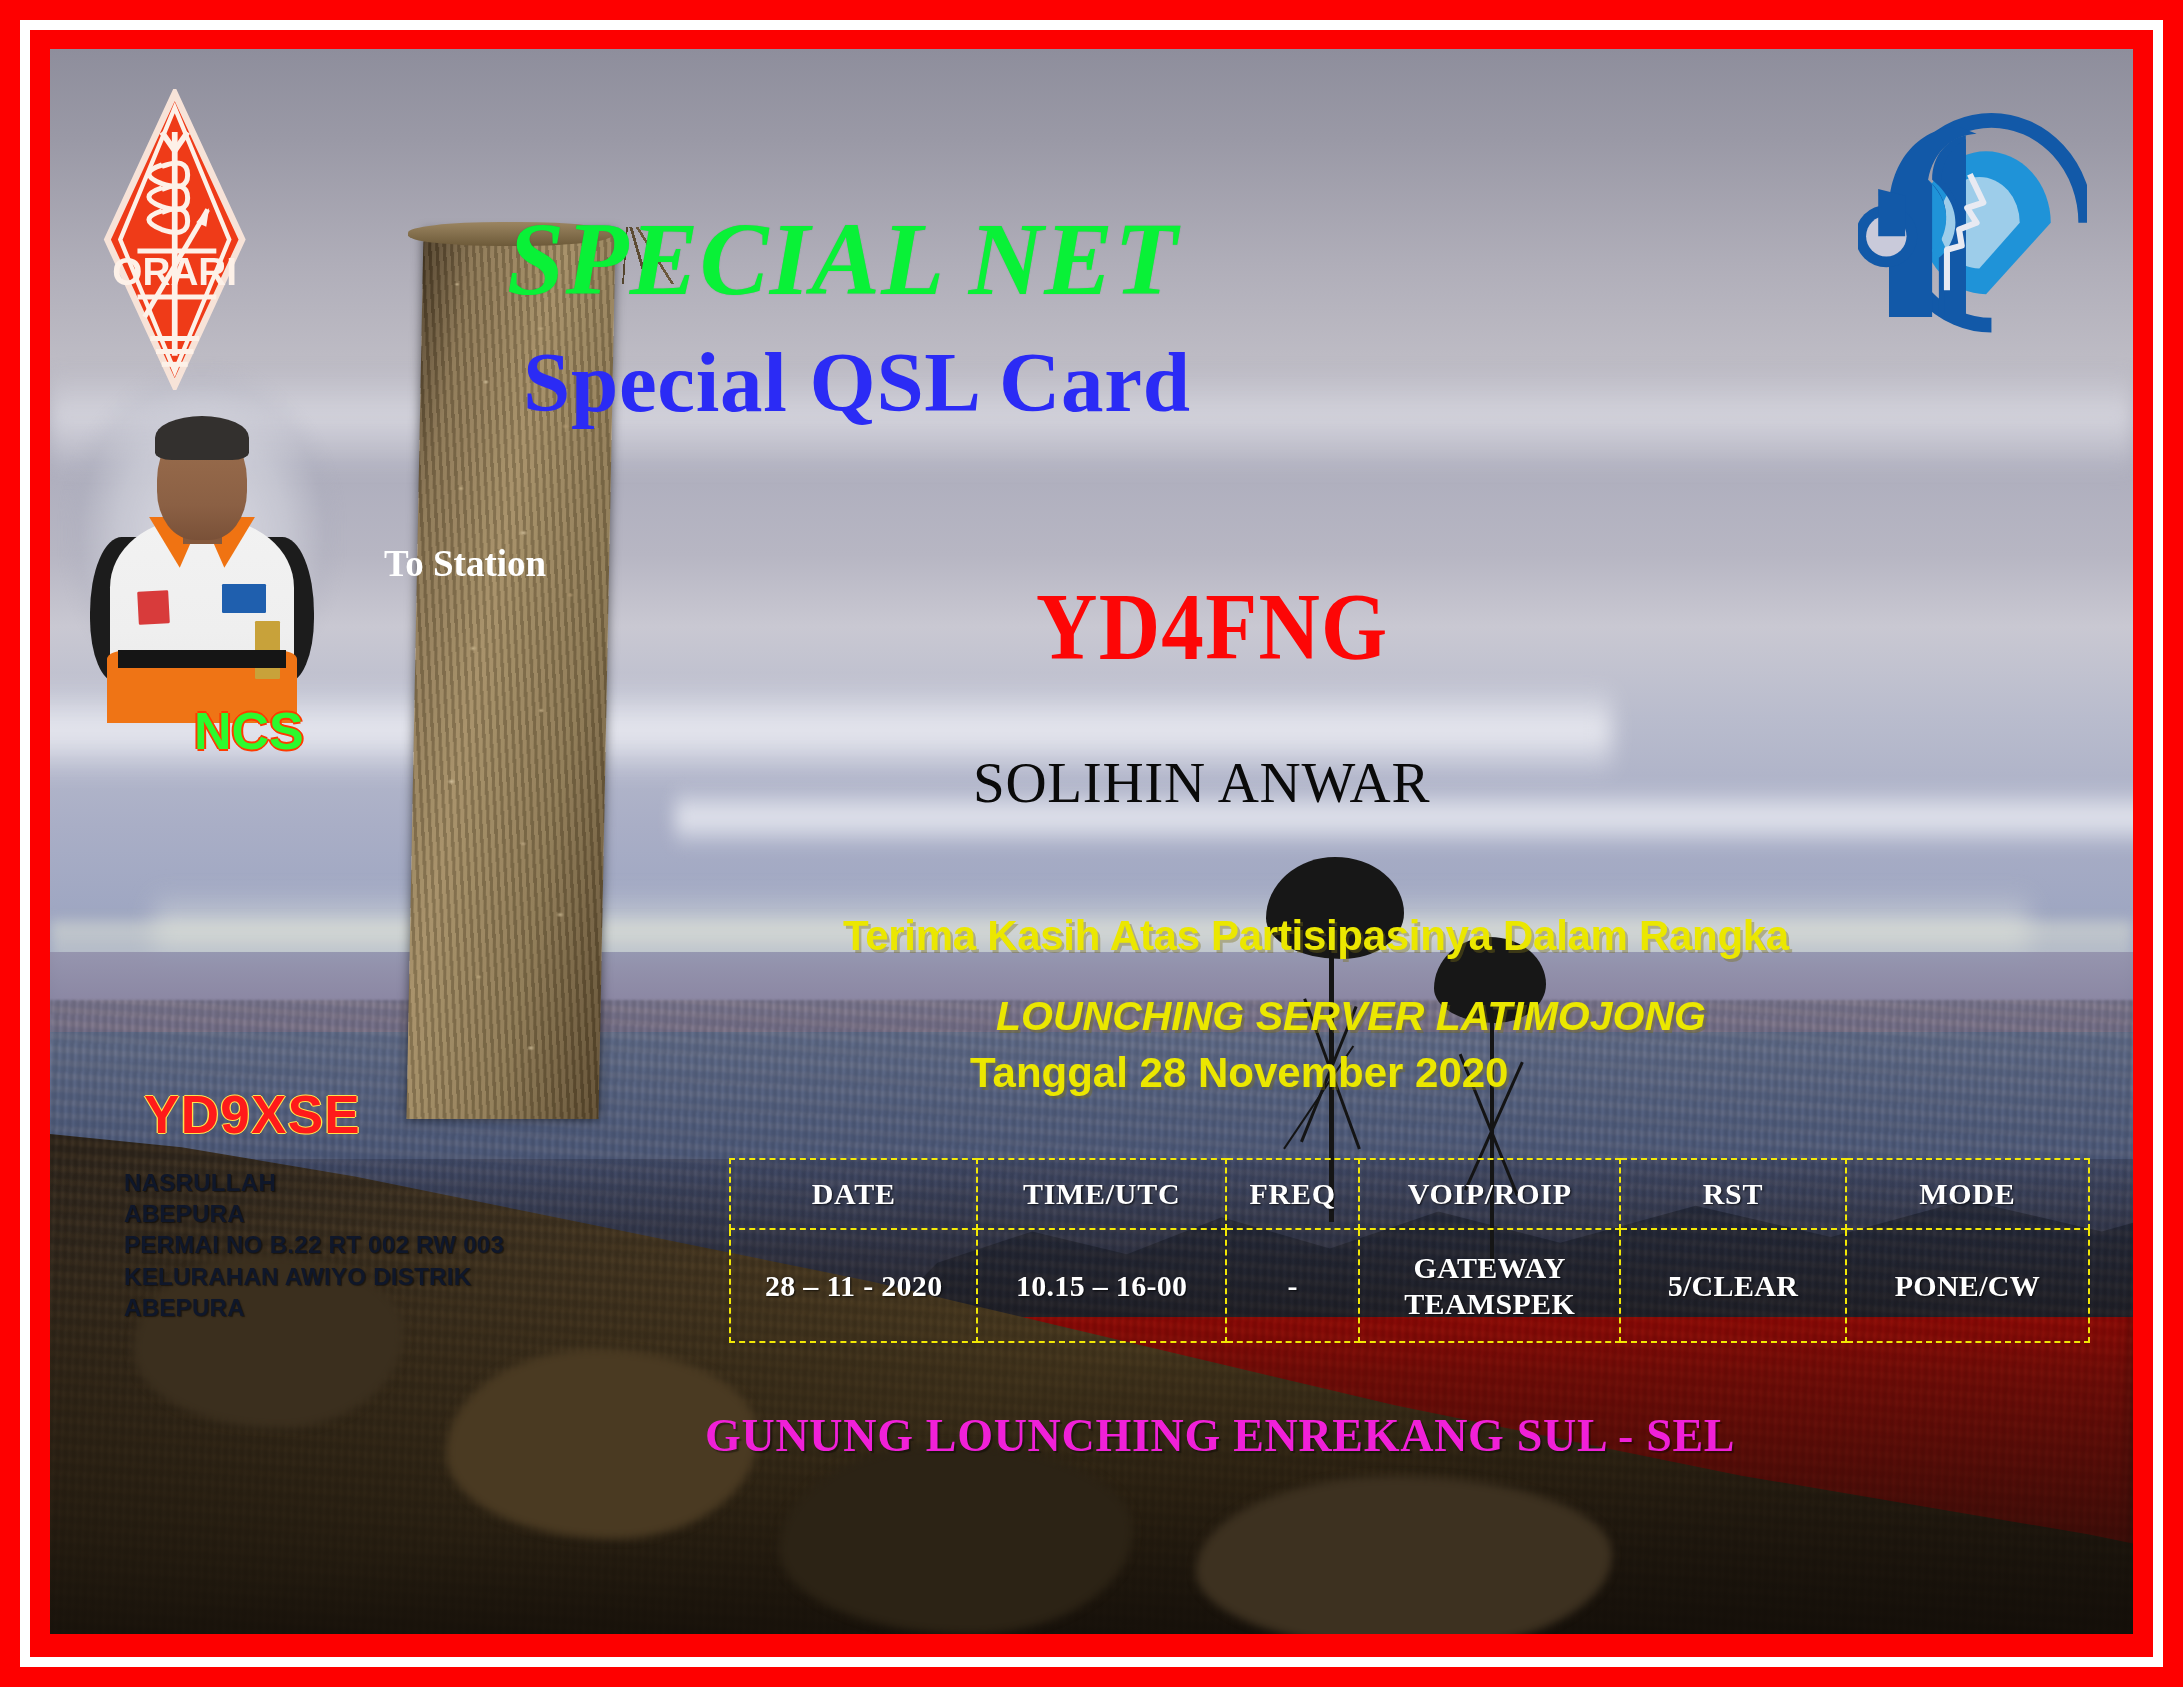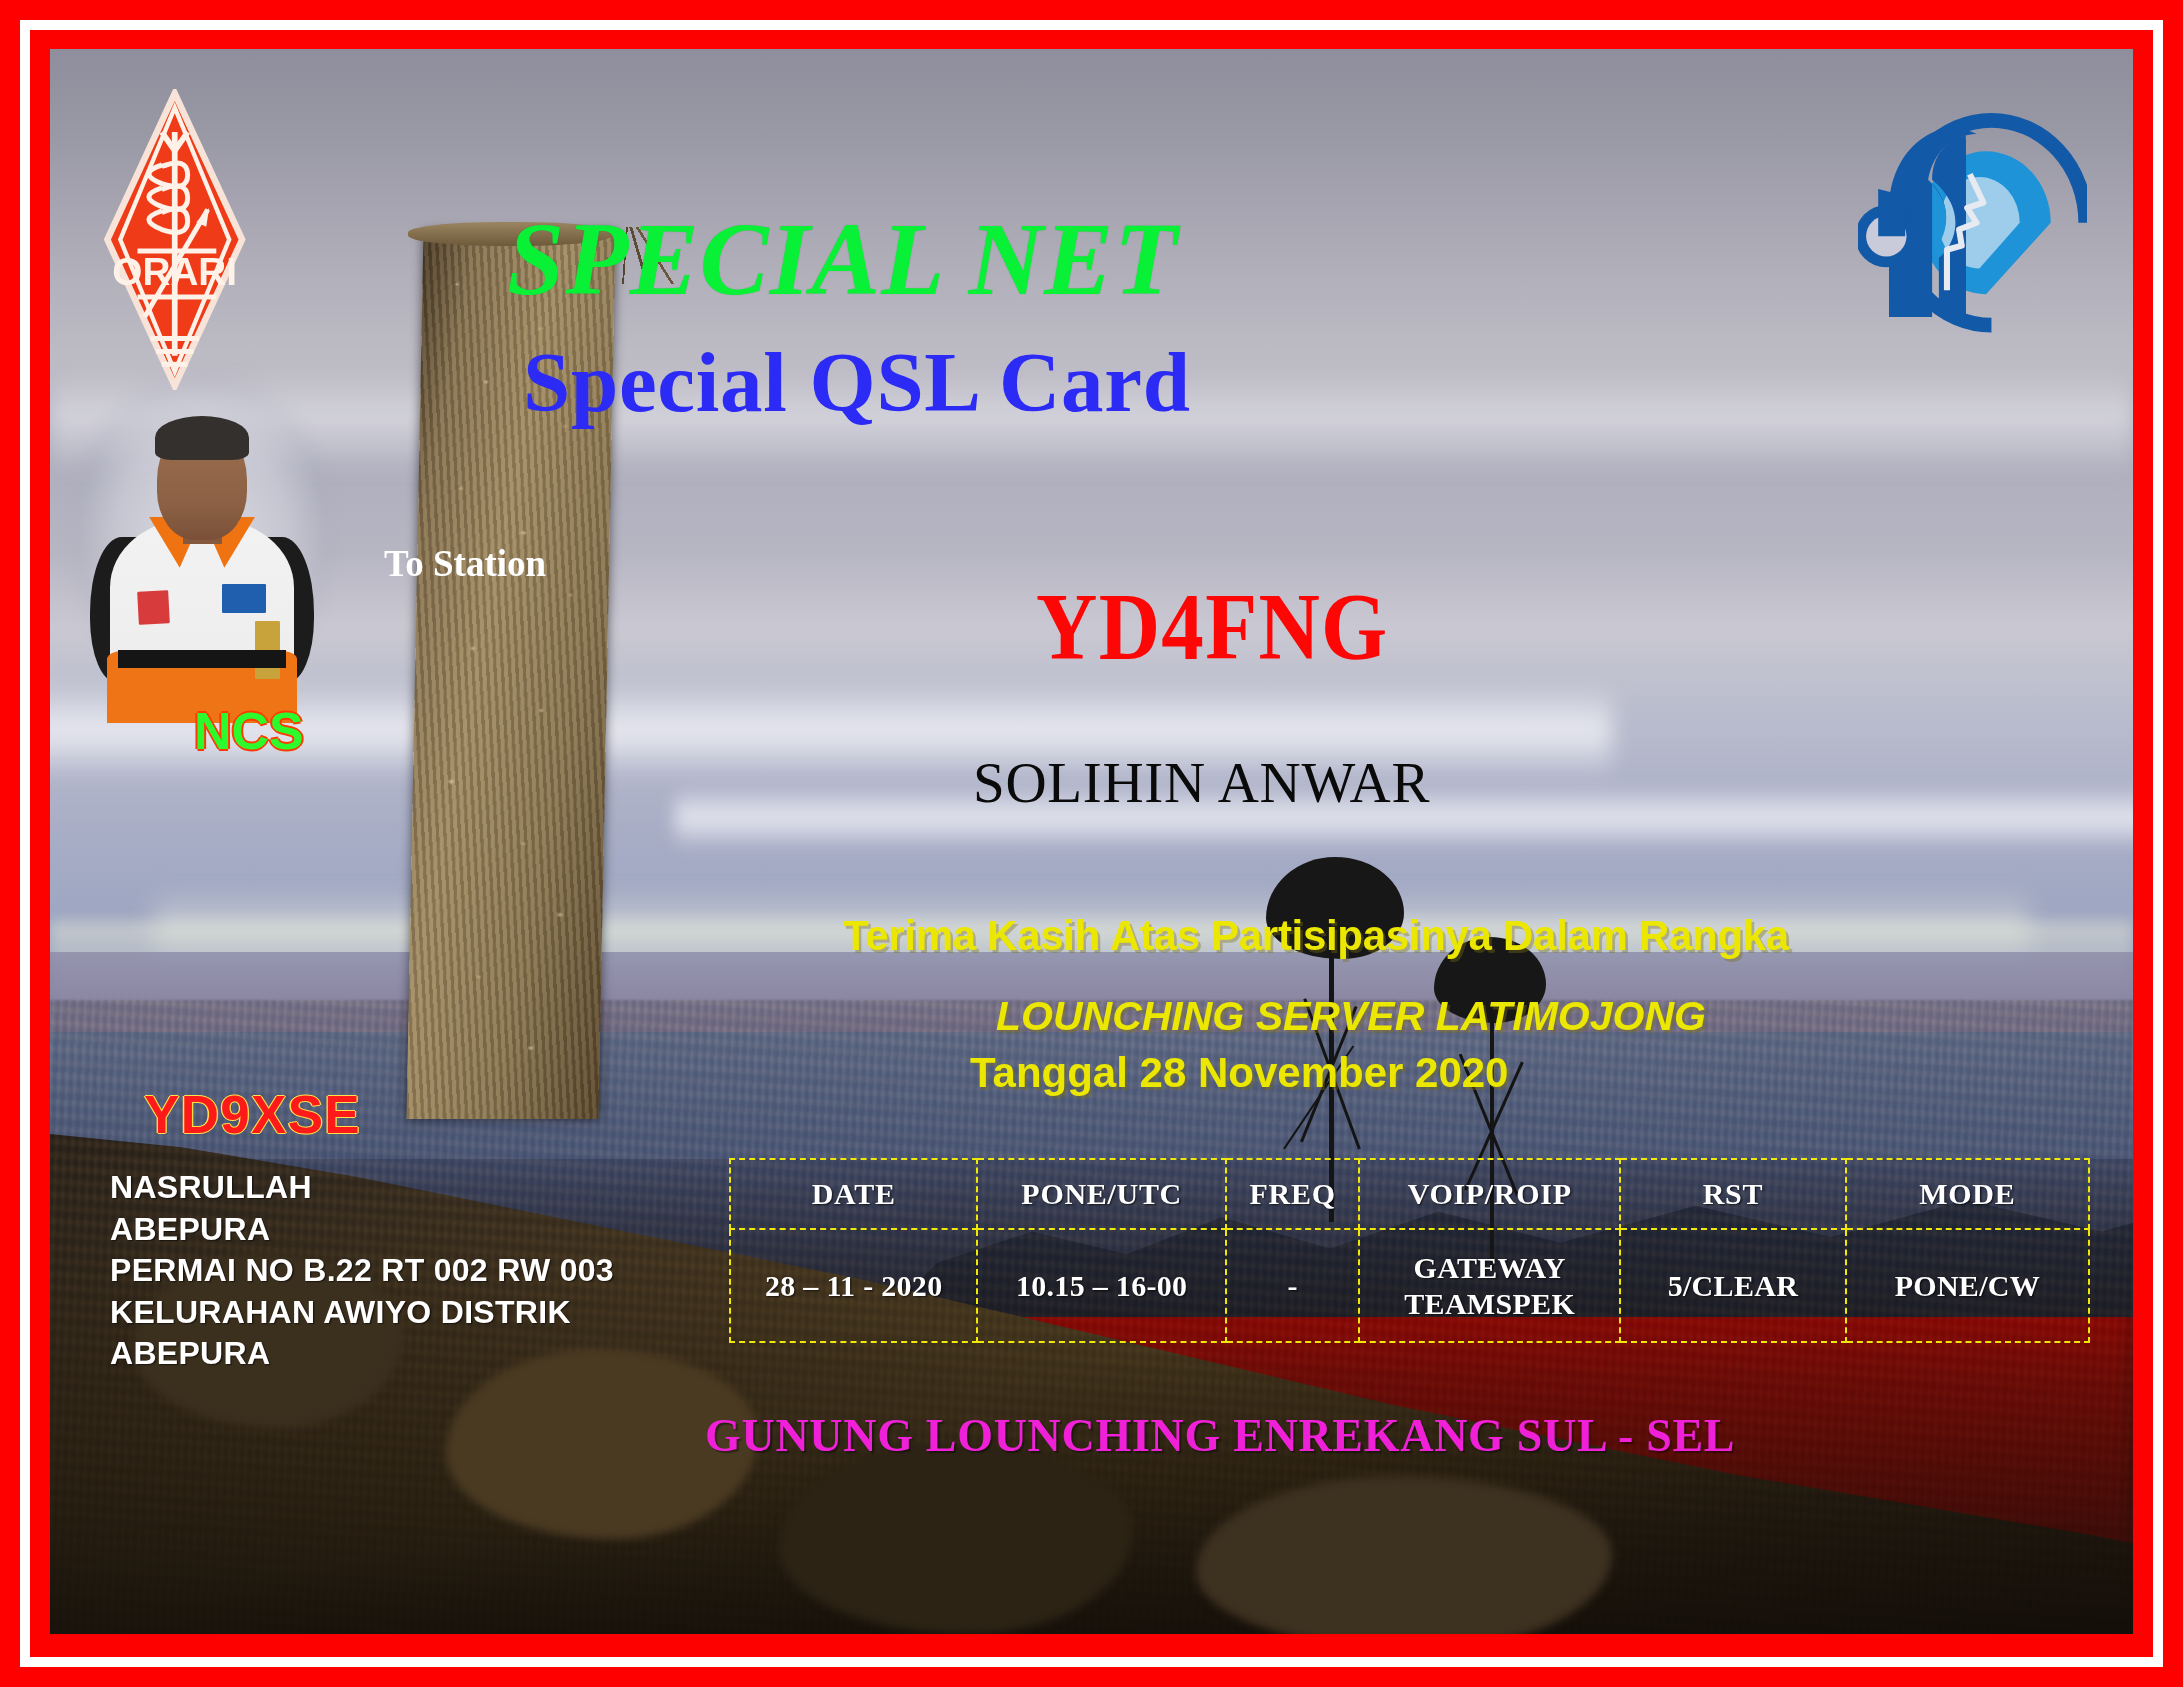--- a/index.html
+++ b/index.html
@@ -124,21 +124,21 @@
       text-shadow:2.6px 2.6px 0 rgba(120,110,20,.38);}
   #thanks{left:793px;top:863px;font-size:42px;letter-spacing:-0.3px;}
   #launch{left:946px;top:933px;font-size:41px;font-style:italic;letter-spacing:0px;margin-top:11px;}
   #tgl{left:920px;top:1000px;font-size:42px;letter-spacing:0px;}
   #ncs{left:144px;top:652px;font-size:52px;font-weight:bold;color:#2dfa2d;
       font-family:"Liberation Sans",sans-serif;
       text-shadow:-2px 0 0 #ff3a00,2px 0 0 #ff3a00,0 -2px 0 #ff3a00,0 2px 0 #ff3a00;}
   #ycall{left:94px;top:1035px;font-size:53px;font-weight:bold;color:#ff1a1a;
       font-family:"Liberation Sans",sans-serif;letter-spacing:1.3px;
       text-shadow:-1.3px 0 0 #ffe14d,1.3px 0 0 #ffe14d,0 -1.3px 0 #ffe14d,0 1.3px 0 #ffe14d;}
-  #addr{position:absolute;left:60px;top:1118px;font-size:32px;font-weight:bold;color:#ffffff;
+  #addr{position:absolute;left:74px;top:1118px;font-size:24px;font-weight:bold;color:#0f172a;
       font-family:"Liberation Sans",sans-serif;line-height:1.30;letter-spacing:0.3px;
       text-shadow:1.3px 1.3px 1.3px rgba(0,0,0,.55);}
   #addr div{white-space:nowrap;}
   #gunung{left:655px;top:1360px;font-size:46px;font-weight:bold;color:#f020d8;
       font-family:"Liberation Serif",serif;letter-spacing:0.7px;
       text-shadow:2px 2px 1.3px rgba(0,0,0,.4);}
   #slogan{left:79px;top:1585px;font-size:45px;font-weight:bold;color:#e8751a;
       font-family:"Liberation Serif",serif;letter-spacing:0px;
       text-shadow:1.3px 1.3px 1.3px rgba(0,0,0,.5);}
   #www{left:1274px;top:1585px;font-size:45px;font-weight:bold;color:#09b44e;
@@ -286,21 +286,21 @@
           <col class="c1">
           <col class="c2">
           <col class="c3">
           <col class="c4">
           <col class="c5">
           <col class="c6">
         </colgroup>
       <tbody>
         <tr class="hdr">
           <td>DATE</td>
-          <td>PONE/UTC</td>
+          <td>TIME/UTC</td>
           <td>FREQ</td>
           <td>VOIP/ROIP</td>
           <td>RST</td>
           <td>MODE</td>
         </tr>
         <tr class="row">
           <td>28 – 11 - 2020</td>
           <td>10.15 – 16-00</td>
           <td>-</td>
           <td>

